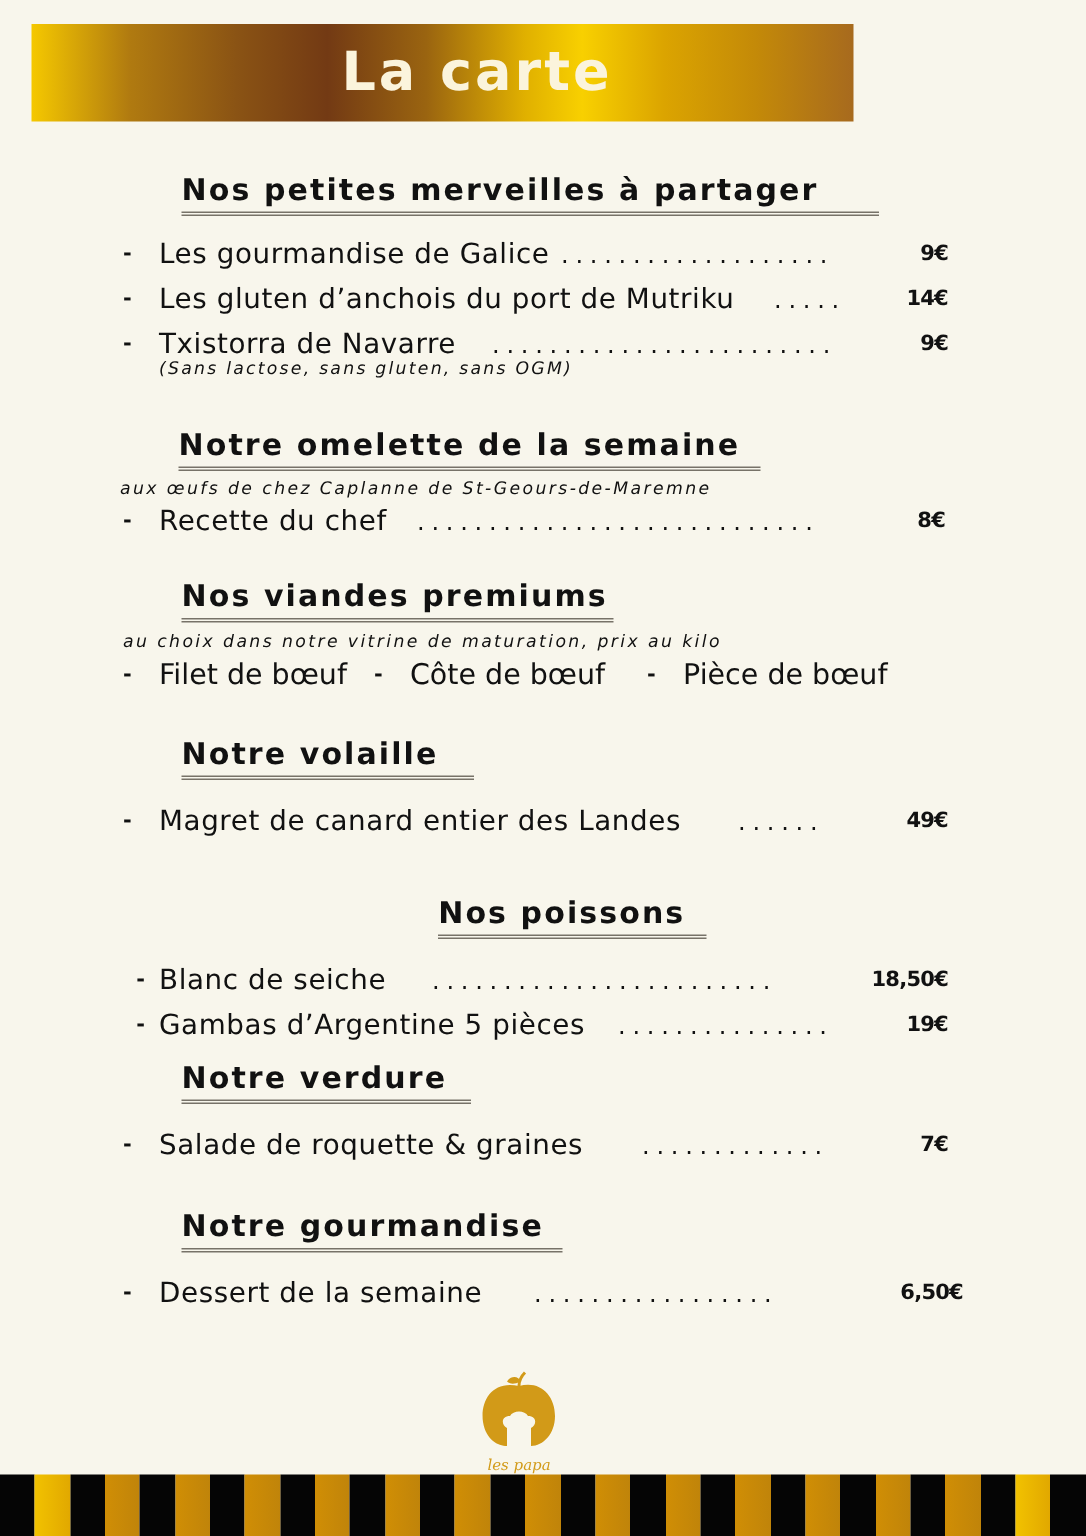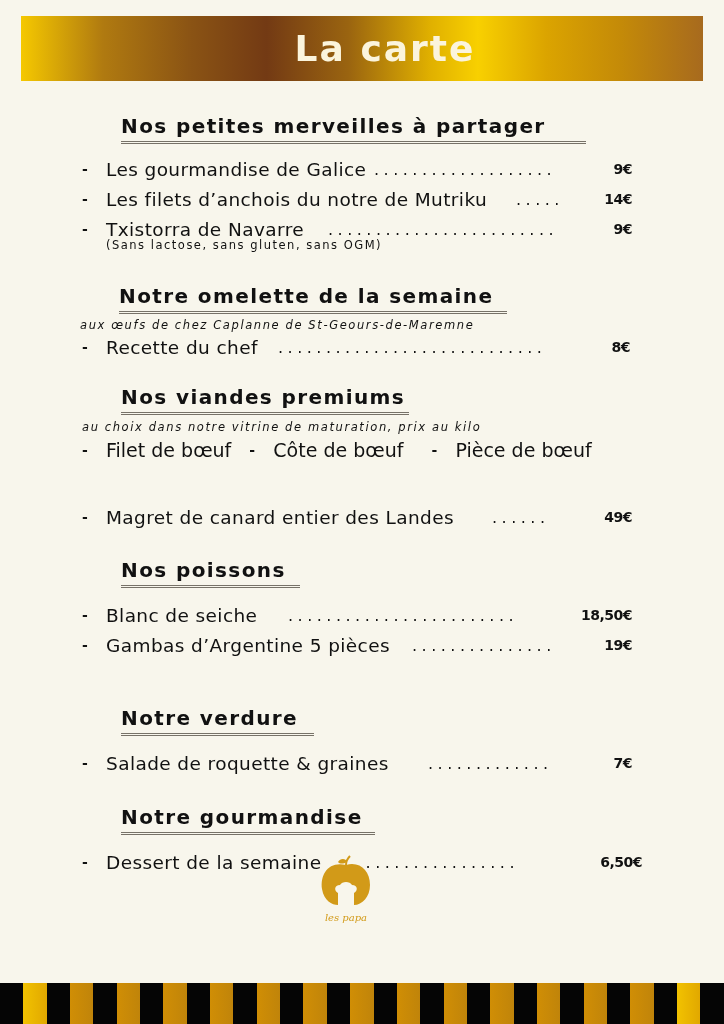--- a/index.html
+++ b/index.html
@@ -7,21 +7,21 @@
   body {
     background: #f8f6ec;
     font-family: "DejaVu Sans", sans-serif;
     color: #111;
     position: relative;
     overflow: hidden;
   }
   .header-band {
     position: absolute;
     left: 21px; top: 16px;
-    width: 682px; height: 65px;
+    width: 548px; height: 65px;
     background: linear-gradient(90deg,
       #f5c800 0%, #b07a10 12%, #8a5314 25%, #733a14 36%, #9a6410 48%,
       #e0b000 60%, #f8d000 67%, #dba400 77%, #c48a08 88%, #a76a1e 100%);
     display: flex; align-items: center; justify-content: center; padding-left: 16px;
   }
   .header-title {
     color: #fbf4dc;
     font-family: "DejaVu Sans", sans-serif;
     font-weight: bold;
     font-size: 36px;
@@ -59,27 +59,27 @@
     position: absolute;
     font-size: 16px; letter-spacing: 4.5px;
     white-space: nowrap; overflow: hidden;
   }
   .price {
     position: absolute; right: 10px;
     font-weight: bold; font-size: 14px;
     letter-spacing: -0.5px;
   }
   .note {
-    font-size: 11.5px; letter-spacing: 1.5px;
+    font-style: italic; font-size: 11.5px; letter-spacing: 1.5px;
     margin-left: 24px; margin-top: -6px;
   }
   .meats { display: flex; align-items: center; font-size: 19px; height: 32px; }
   .meats .dash { width: 24px; }
   .logo {
-    position: absolute; left: 316px; top: 853px; width: 60px; height: 75px;
+    position: absolute; left: 316px; top: 912px; width: 60px; height: 75px;
   }
   .stripes {
     position: absolute; left: 0; top: 983px; width: 724px; height: 41px;
     display: flex;
   }
   .stripe { width: 23.35px; height: 100%; }
   .stripe.black { background: #050505; }
   .stripe.gold { background: linear-gradient(90deg, #d08e05, #c0840a); }
   .stripe.gold.bright { background: linear-gradient(90deg, #f2c200, #e1a800); }
 </style>
@@ -94,21 +94,21 @@
   <div class="sec-title" style="padding-right:40px;">Nos petites merveilles à partager</div>
   <div style="height:10px"></div>
   <div class="item">
     <span class="dash">-</span>
     <span class="name">Les gourmandise de Galice</span>
     <span class="dots" style="left:292px;">...................</span>
     <span class="price">9€</span>
   </div>
   <div class="item">
     <span class="dash">-</span>
-    <span class="name">Les filets d’anchois du notre de Mutriku</span>
+    <span class="name">Les gluten d’anchois du port de Mutriku</span>
     <span class="dots" style="left:434px;">.....</span>
     <span class="price">14€</span>
   </div>
   <div class="item">
     <span class="dash">-</span>
     <span class="name">Txistorra de Navarre</span>
     <span class="dots" style="left:246px;">........................</span>
     <span class="price">9€</span>
   </div>
   <div class="note">(Sans lactose, sans gluten, sans OGM)</div>
@@ -132,30 +132,31 @@
     <span class="dash">-</span>
     <span>Filet de bœuf</span>
     <span class="dash" style="margin-left:18px;">-</span>
     <span>Côte de bœuf</span>
     <span class="dash" style="margin-left:28px;">-</span>
     <span>Pièce de bœuf</span>
   </div>
 </div>
 
 <div class="section" style="top:490px;">
+  <div class="sec-title" style="padding-right:24px;">Notre volaille</div>
   <div style="height:12px"></div>
   <div class="item">
     <span class="dash">-</span>
     <span class="name">Magret de canard entier des Landes</span>
     <span class="dots" style="left:410px;">......</span>
     <span class="price">49€</span>
   </div>
 </div>
 
-<div class="section" style="top:558px;">
+<div class="section" style="top:596px;text-align:center;">
   <div class="sec-title" style="padding-right:14px;">Nos poissons</div>
   <div style="height:12px"></div>
   <div class="item">
     <span class="dash">-</span>
     <span class="name">Blanc de seiche</span>
     <span class="dots" style="left:206px;">........................</span>
     <span class="price">18,50€</span>
   </div>
   <div class="item">
     <span class="dash">-</span>

